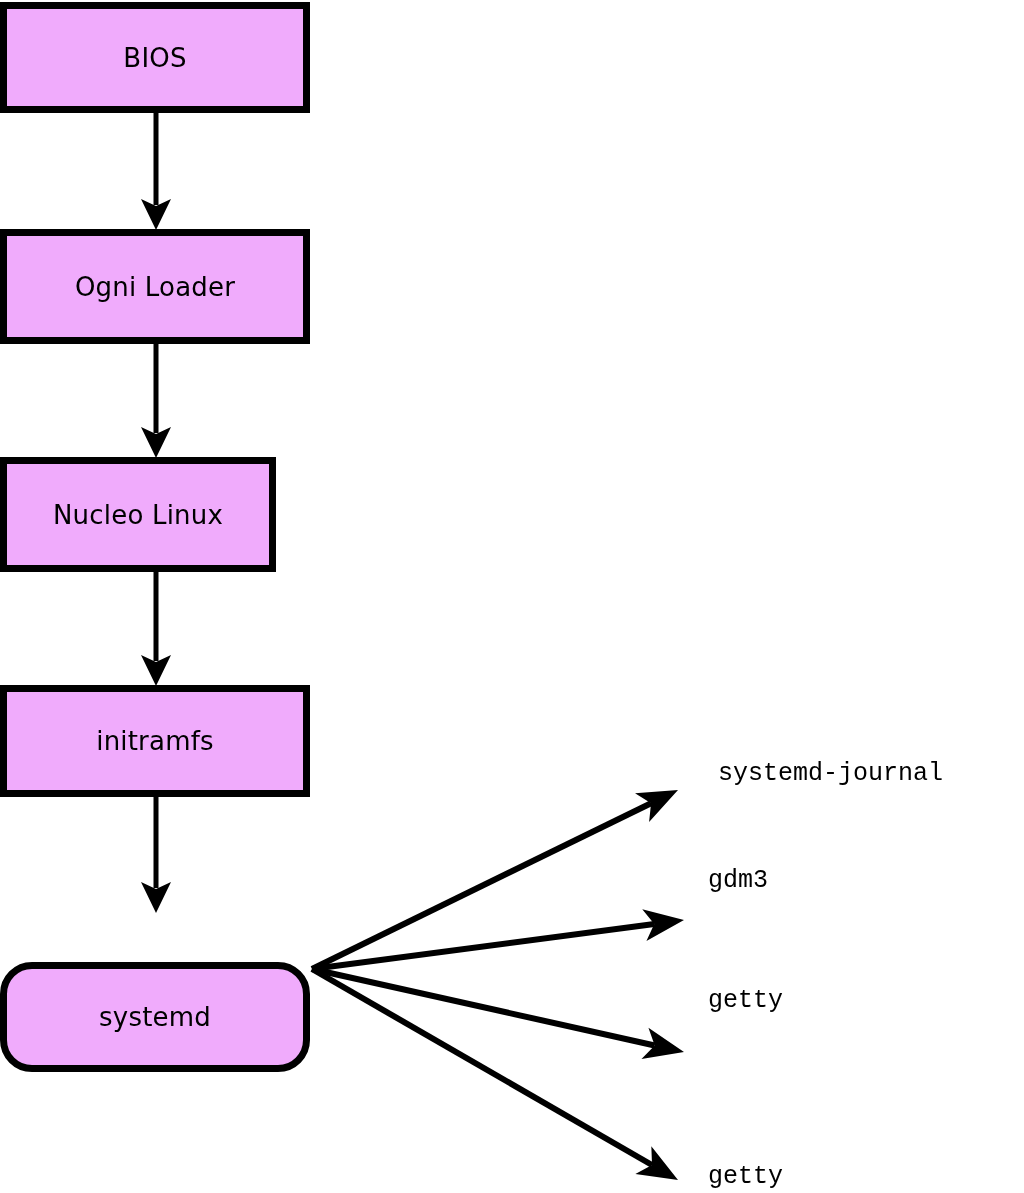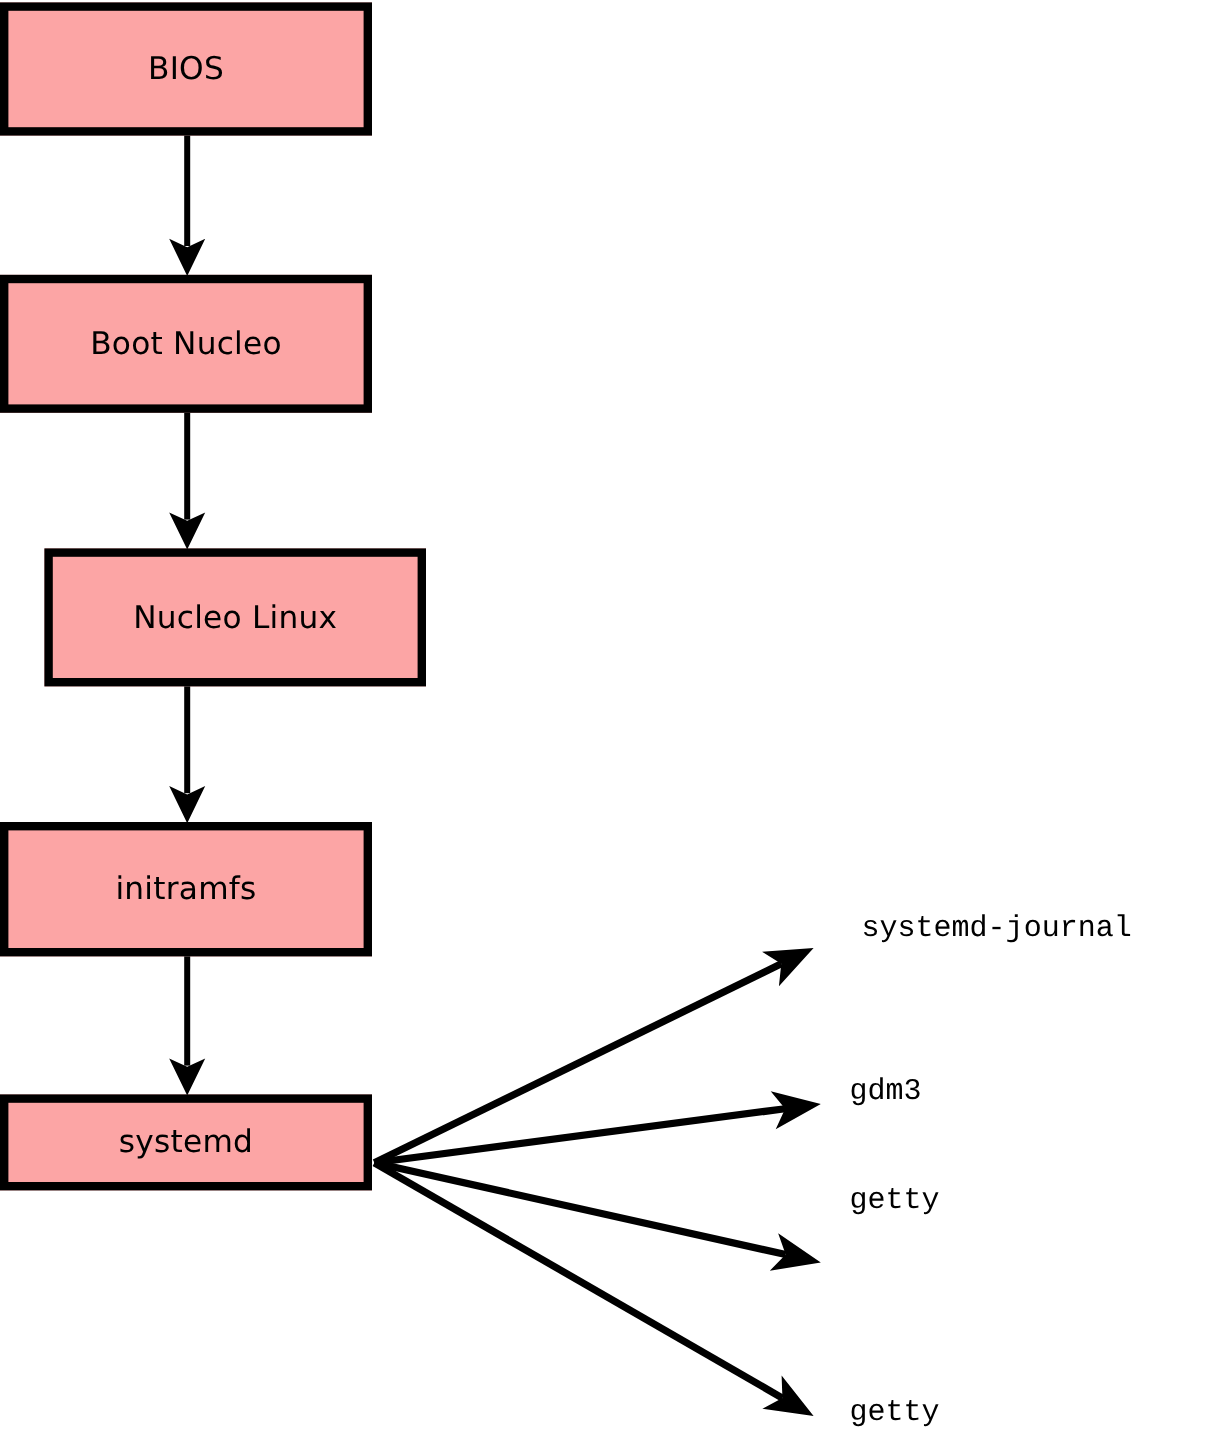--- a/index.html
+++ b/index.html
@@ -18,21 +18,21 @@
     position: relative;
     width: 1024px;
     height: 1193px;
     background: #ffffff;
   }
   
   .proc-box {
     position: absolute;
     box-sizing: border-box;
     border: 7px solid #000000;
-    background: #fca5a5;
+    background: #f0abfc;
     display: flex;
     align-items: center;
     justify-content: center;
     text-align: right;
   }
   .proc-box .box-label {
     font-family: "DejaVu Sans", sans-serif;
     font-size: 26px;
     color: #000000;
     line-height: 1;
@@ -72,38 +72,38 @@
 </head>
 <body>
 
 <div id="diagram-root">
 
   <div class="proc-box" id="box-bios" style="left: 0px; top: 2px; width: 310px; height: 111px;">
     <span class="box-label">BIOS</span>
   </div>
 
   <div class="proc-box" id="box-bootloader" style="left: 0px; top: 229px; width: 310px; height: 115px;">
-    <span class="box-label">Boot Nucleo</span>
+    <span class="box-label">Ogni Loader</span>
   </div>
 
-  <div class="proc-box" id="box-kernel" style="left: 0px; top: 457px; width: 318px; height: 115px; margin-left: 37px;">
+  <div class="proc-box" id="box-kernel" style="left: 0px; top: 457px; width: 276px; height: 115px;">
     <span class="box-label">Nucleo Linux</span>
   </div>
 
   <div class="proc-box" id="box-initramfs" style="left: 0px; top: 685px; width: 310px; height: 112px;">
     <span class="box-label">initramfs</span>
   </div>
 
-  <div class="proc-box" id="box-systemd" style="left: 0px; top: 912px; width: 310px; height: 80px;">
+  <div class="proc-box" id="box-systemd" style="left: 0px; top: 962px; width: 310px; height: 110px; border-radius: 32px;">
     <span class="box-label">systemd</span>
   </div>
 
 
   <div class="service-label" id="svc-label-0" style="left: 702px; top: 761px; margin-left: 16px;">systemd-journal</div>
-  <div class="service-label" id="svc-label-1" style="left: 708px; top: 897px;">gdm3</div>
+  <div class="service-label" id="svc-label-1" style="left: 708px; top: 868px;">gdm3</div>
   <div class="service-label" id="svc-label-2" style="left: 708px; top: 988px;">getty</div>
   <div class="service-label" id="svc-label-3" style="left: 708px; top: 1164px;">getty</div>
 
   <svg id="arrow-layer" viewBox="0 0 1024 1193" width="1024" height="1193">
     <g id="chain-arrow-group">
         <rect x="153.5" y="113" width="5" height="92" fill="#000000"></rect>
         <path d="M 156 230 L 141 199 L 156 206 L 171 199 Z" fill="#000000"></path>
         <rect x="153.5" y="344" width="5" height="89" fill="#000000"></rect>
         <path d="M 156 458 L 141 427 L 156 434 L 171 427 Z" fill="#000000"></path>
         <rect x="153.5" y="572" width="5" height="89" fill="#000000"></rect>

